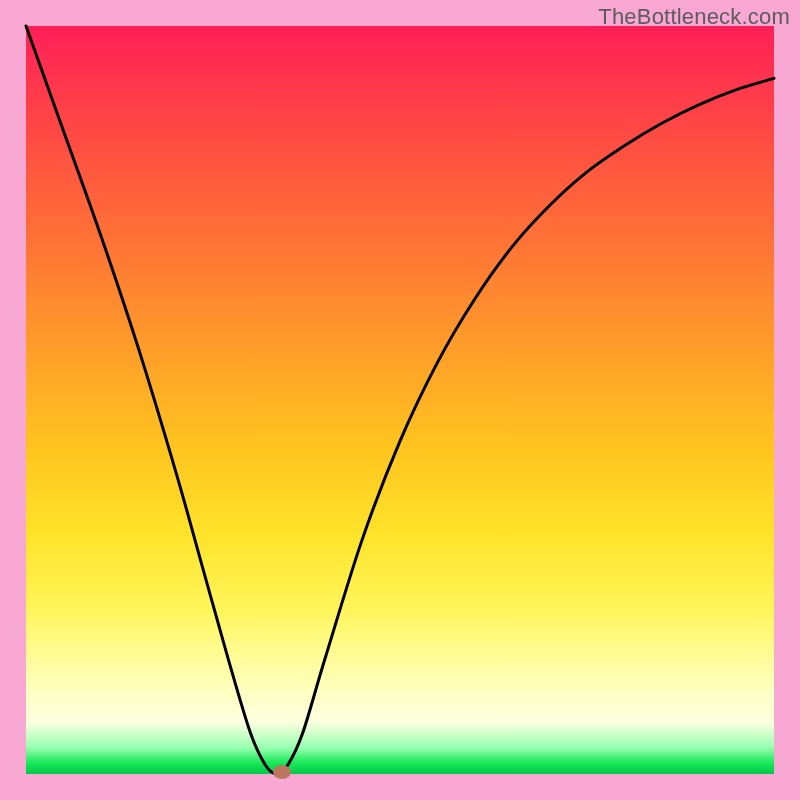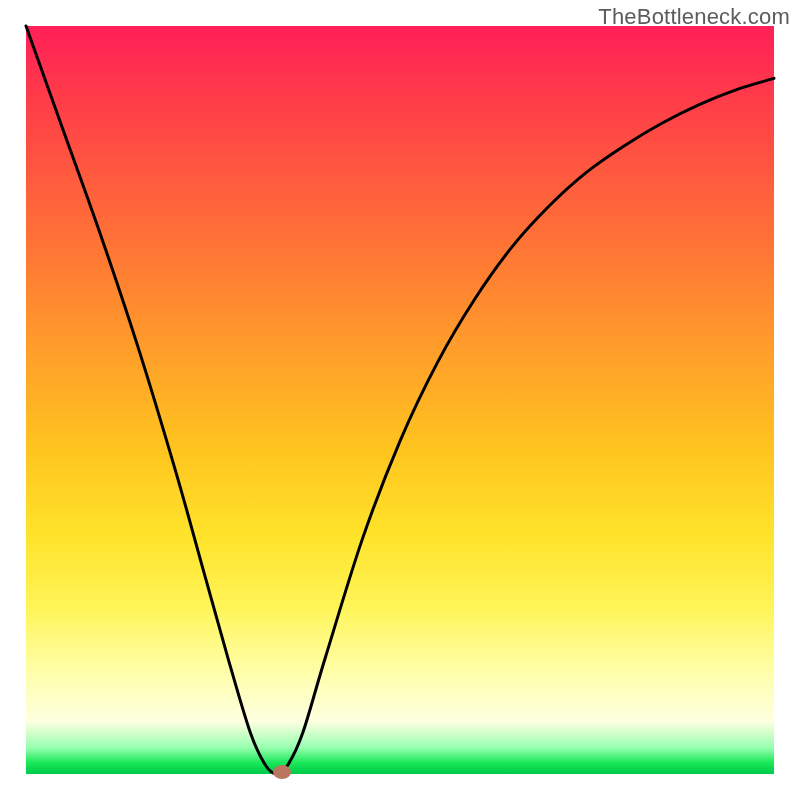--- a/index.html
+++ b/index.html
@@ -1,21 +1,21 @@
 <!DOCTYPE html>
 <html><head>
 <meta charset="utf-8">
 <style>
   * { margin: 0; padding: 0; box-sizing: border-box; }
   html, body { width: 800px; height: 800px; overflow: hidden; background: #000; }
   .frame {
     position: relative;
     width: 800px;
     height: 800px;
-    background: #ffffff;
+    background: #f9a8d4;
   }
   .watermark {
     position: absolute;
     top: 4px;
     right: 10px;
     font-family: Arial, Helvetica, sans-serif;
     font-size: 22px;
     font-weight: 500;
     color: #5c5c5c;
     letter-spacing: 0.2px;

